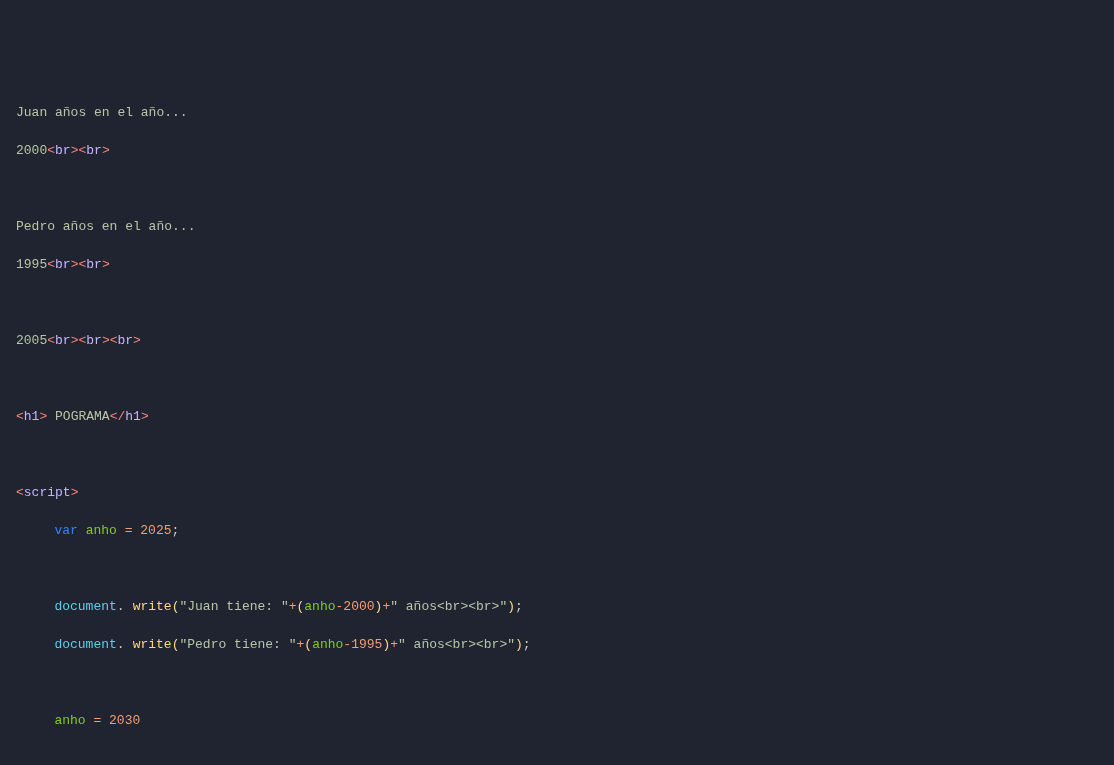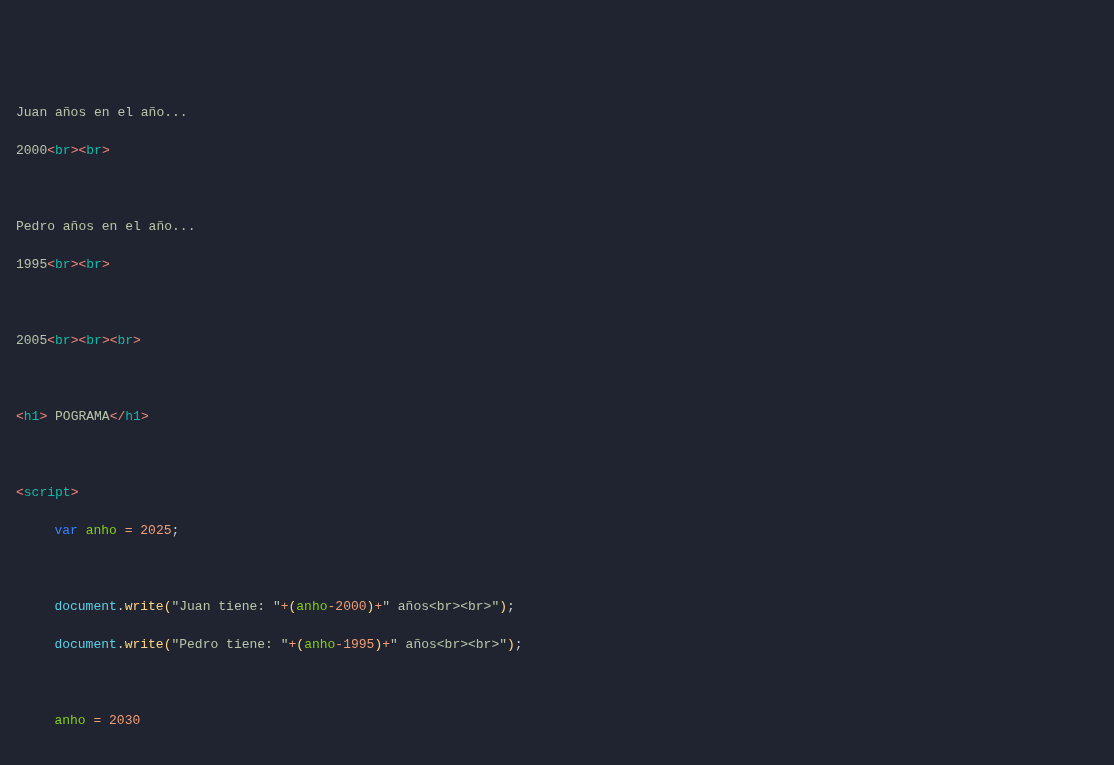--- a/index.html
+++ b/index.html
@@ -11,27 +11,27 @@
     line-height: 19px;
     padding: 8px 16px;
     white-space: pre;
   }
   .code-container { position: relative; }
   .line { min-height: 19px; }
   .text { color: #b8c5a8; }
   .string { color: #b8c5a8; }
   .number { color: #f29e74; }
   .tag { color: #f28779; }
-  .tag-name { color: #14b8a6; }
+  .tag-name { color: #c4b5fd; }
   .var { color: #5ccfe6; }
   .ident { color: #84cc16; }
   .keyword { color: #3b82f6; }
   .punct { color: #cbccc6; }
   .paren { color: #ffd580; }
-  .method { color: #ffd580; }
+  .method { color: #ffd580; margin-left: 8px; }
   .op { color: #f29e74; }
   .indent-guide {
     display: inline-block;
     border-left: 1px solid #3a3f4b;
     padding-left: 14px;
   }
 </style>
 </head>
 <body>
 

